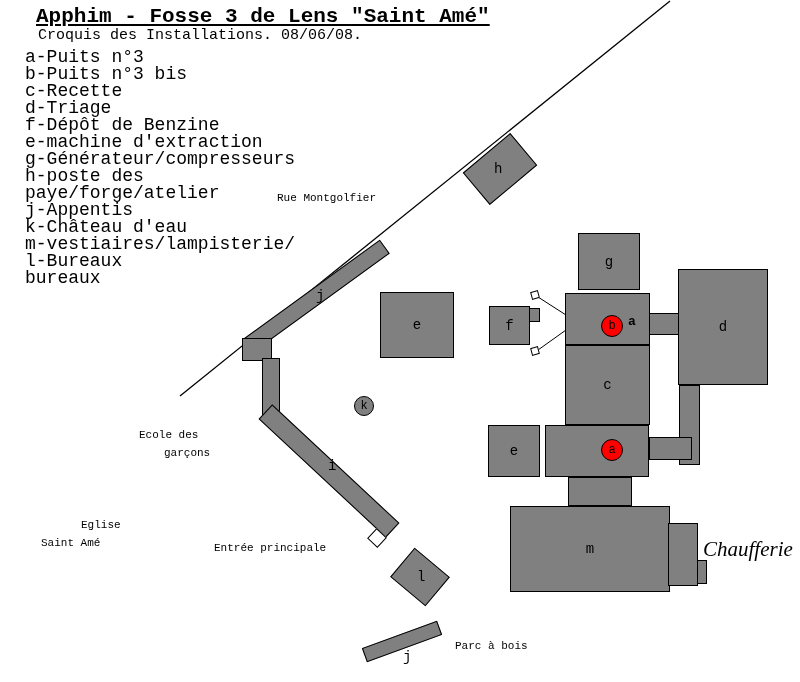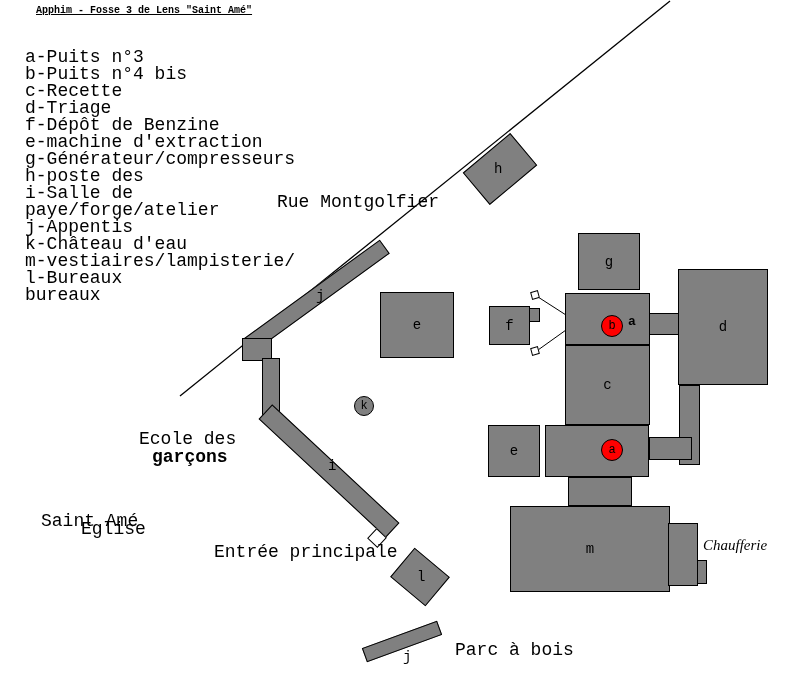--- a/index.html
+++ b/index.html
@@ -23,31 +23,31 @@
     font-size:12px; line-height:1;
   }
   .anchor {
     position:absolute; width:8px; height:8px; background:#fff;
     border:1px solid var(--line,#000); box-sizing:border-box;
   }
   .gate {
     position:absolute; width:14px; height:14px; background:#fff;
     border:1px solid var(--line,#000); box-sizing:border-box;
   }
-  .lbl { position:absolute; font-size:18px; white-space:pre; line-height:1.15; }
+  .lbl { position:absolute; font-size:11px; white-space:pre; line-height:1.15; }
   .blbl { position:absolute; font-size:14px; white-space:pre; line-height:1; }
   .title {
-    position:absolute; left:36px; top:5px; font-size:10px; font-weight:bold;
+    position:absolute; left:36px; top:5px; font-size:21px; font-weight:bold;
     text-decoration:underline; white-space:pre;
   }
   .subtitle { position:absolute; left:38px; top:27px; font-size:15px; white-space:pre; }
   .legend { position:absolute; left:25px; top:49px; font-size:18px; line-height:17px; }
   .annot-a { font-weight:bold; font-size:13px; }
   .serif-italic {
-    font-family:"Liberation Serif","DejaVu Serif",serif; font-style:italic; font-size:15px;
+    font-family:"Liberation Serif","DejaVu Serif",serif; font-style:italic; font-size:21px;
   }
 </style>
 </head>
 <body>
 
 <div class="canvas">
 
   <svg class="overlay" viewBox="0 0 800 682">
     <line x1="670" y1="1" x2="180" y2="396" stroke="#000" stroke-width="1.3"></line>
     <line x1="538" y1="297" x2="566" y2="315" stroke="#000" stroke-width="1"></line>
@@ -110,39 +110,39 @@
   <div class="gate" style="left:370px; top:531px; transform:rotate(43deg);"></div>
 
   <span class="blbl" style="left:494px; top:162px;">h</span>
   <span class="blbl" style="left:316px; top:289px;">j</span>
   <span class="blbl" style="left:328px; top:459px;">i</span>
   <span class="blbl" style="left:417px; top:570px;">l</span>
   <span class="blbl" style="left:403px; top:650px;">j</span>
 
   <span class="lbl" style="left:277px; top:192px;">Rue Montgolfier</span>
   <span class="lbl" style="left:139px; top:429px;text-align:center;">Ecole des</span>
-  <span class="lbl" style="left:152px; top:447px;font-weight:bold;">garçons</span>
+  <span class="lbl" style="left:164px; top:447px;">garçons</span>
   <span class="lbl" style="left:33px; top:519px;margin-left:48px;">Eglise</span>
-  <span class="lbl" style="left:41px; top:511px;">Saint Amé</span>
+  <span class="lbl" style="left:41px; top:537px;">Saint Amé</span>
   <span class="lbl" style="left:214px; top:542px;">Entrée principale</span>
   <span class="lbl" style="left:455px; top:640px;">Parc à bois</span>
   <span class="lbl serif-italic" style="left:703px; top:537px;">Chaufferie</span>
 
   <span class="title">Apphim - Fosse 3 de Lens "Saint Amé"</span>
+  <span class="subtitle">Croquis des Installations. 08/06/08.</span>
 
   <div class="legend">
     <div>a-Puits n°3</div>
-    <div>b-Puits n°4 bis</div>
+    <div>b-Puits n°3 bis</div>
     <div>c-Recette</div>
     <div>d-Triage</div>
     <div>f-Dépôt de Benzine</div>
     <div>e-machine d'extraction</div>
     <div>g-Générateur/compresseurs</div>
     <div>h-poste des</div>
-    <div>i-Salle de</div>
     <div>paye/forge/atelier</div>
     <div>j-Appentis</div>
     <div>k-Château d'eau</div>
     <div>m-vestiaires/lampisterie/</div>
     <div>l-Bureaux</div>
     <div>bureaux</div>
   </div>
 
 </div>
 

